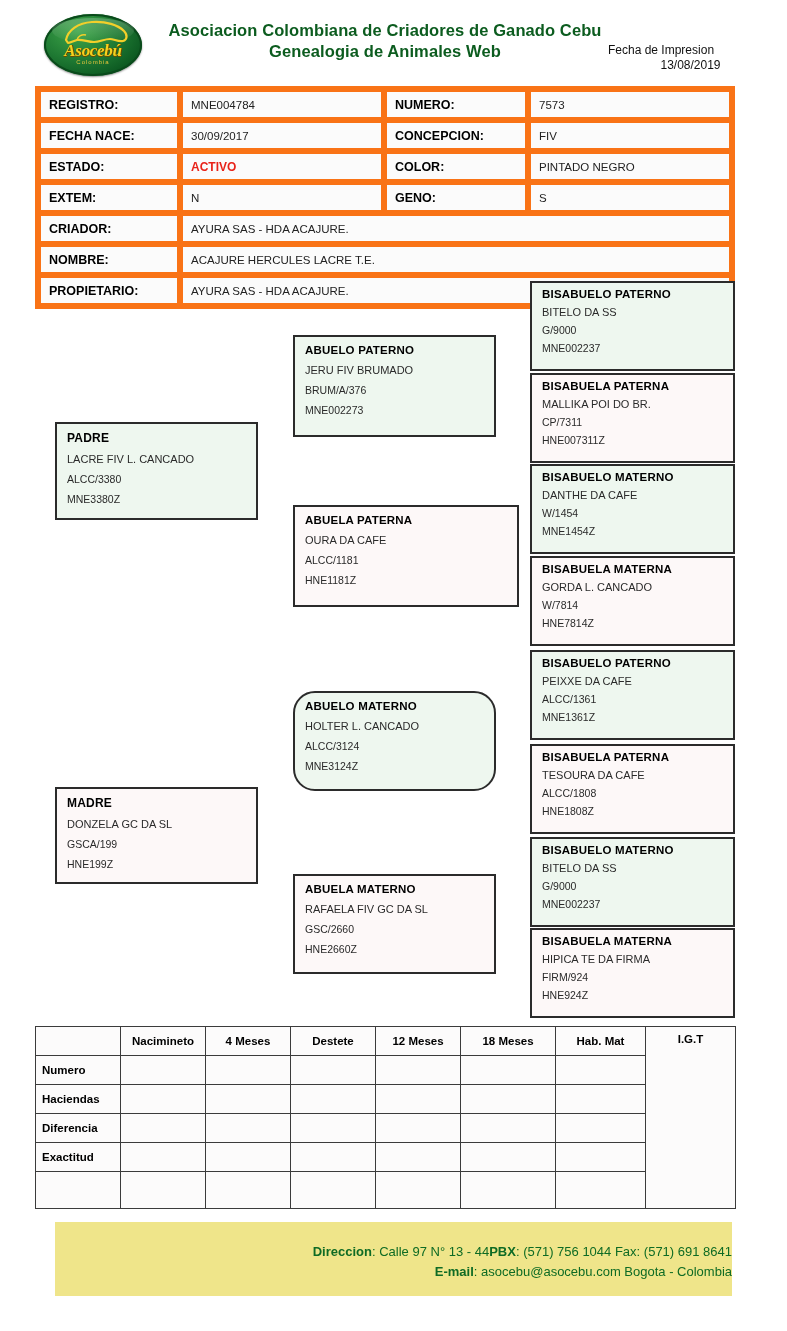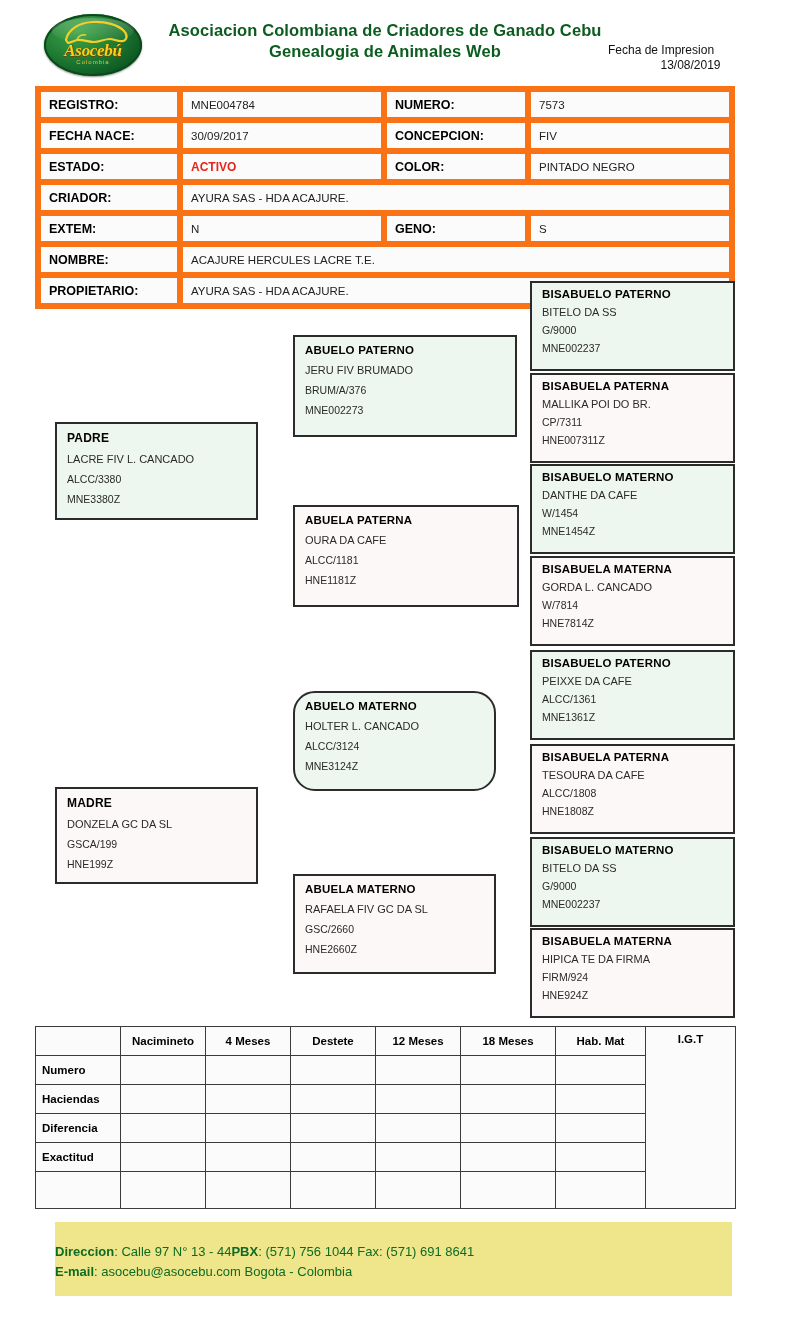--- a/index.html
+++ b/index.html
@@ -87,21 +87,21 @@
   .perf td{border:1px solid #3b3b3b;background:#fcfbfb;height:26px;}
   .perf td.hd{font-weight:bold;font-size:11.5px;text-align:center;color:#000;}
   .perf td.rl{font-weight:bold;font-size:11.5px;padding-left:6px;color:#000;}
 
   
   .footer{
     position:absolute;left:55px;top:1222px;width:677px;height:74px;
     background:#efe58a;
   }
   .footer .line{
-    position:absolute;left:0;width:677px;text-align:left;
+    position:absolute;left:0;width:677px;text-align:right;
     font-size:13px;color:#0e6b24;
   }
   .footer .l1{top:22px;}
   .footer .l2{top:42px;}
   .footer b{font-weight:bold;}
 </style>
 </head>
 <body>
 
 <div class="page">
@@ -136,28 +136,28 @@
       <td class="lbl2">CONCEPCION:</td>
       <td class="val">FIV</td>
     </tr>
     <tr>
       <td class="lbl">ESTADO:</td>
       <td class="val red">ACTIVO</td>
       <td class="lbl2">COLOR:</td>
       <td class="val">PINTADO NEGRO</td>
     </tr>
     <tr>
-      <td class="lbl">CRIADOR:</td>
-      <td class="val" colspan="3">AYURA SAS - HDA ACAJURE.</td>
-    </tr>
-    <tr>
       <td class="lbl">EXTEM:</td>
       <td class="val">N</td>
       <td class="lbl2">GENO:</td>
       <td class="val">S</td>
+    </tr>
+    <tr>
+      <td class="lbl">CRIADOR:</td>
+      <td class="val" colspan="3">AYURA SAS - HDA ACAJURE.</td>
     </tr>
     <tr>
       <td class="lbl">NOMBRE:</td>
       <td class="val" colspan="3">ACAJURE HERCULES LACRE T.E.</td>
     </tr>
     <tr>
       <td class="lbl">PROPIETARIO:</td>
       <td class="val" colspan="3">AYURA SAS - HDA ACAJURE.</td>
     </tr>
   </tbody>
@@ -170,21 +170,21 @@
     <div class="id">MNE3380Z</div>
   </div>
 
   <div class="pbox female" style="left:55px;top:787px;width:203px;height:97px;">
     <div class="role">MADRE</div>
     <div class="nm">DONZELA GC DA SL</div>
     <div class="rg">GSCA/199</div>
     <div class="id">HNE199Z</div>
   </div>
 
-  <div class="pbox male gp" style="left:293px;top:335px;width:224px;height:102px;">
+  <div class="pbox male gp" style="left:293px;top:335px;width:203px;height:102px;">
     <div class="role">ABUELO PATERNO</div>
     <div class="nm">JERU FIV BRUMADO</div>
     <div class="rg">BRUM/A/376</div>
     <div class="id">MNE002273</div>
   </div>
 
   <div class="pbox female gp" style="left:293px;top:505px;width:226px;height:102px;">
     <div class="role">ABUELA PATERNA</div>
     <div class="nm">OURA DA CAFE</div>
     <div class="rg">ALCC/1181</div>

